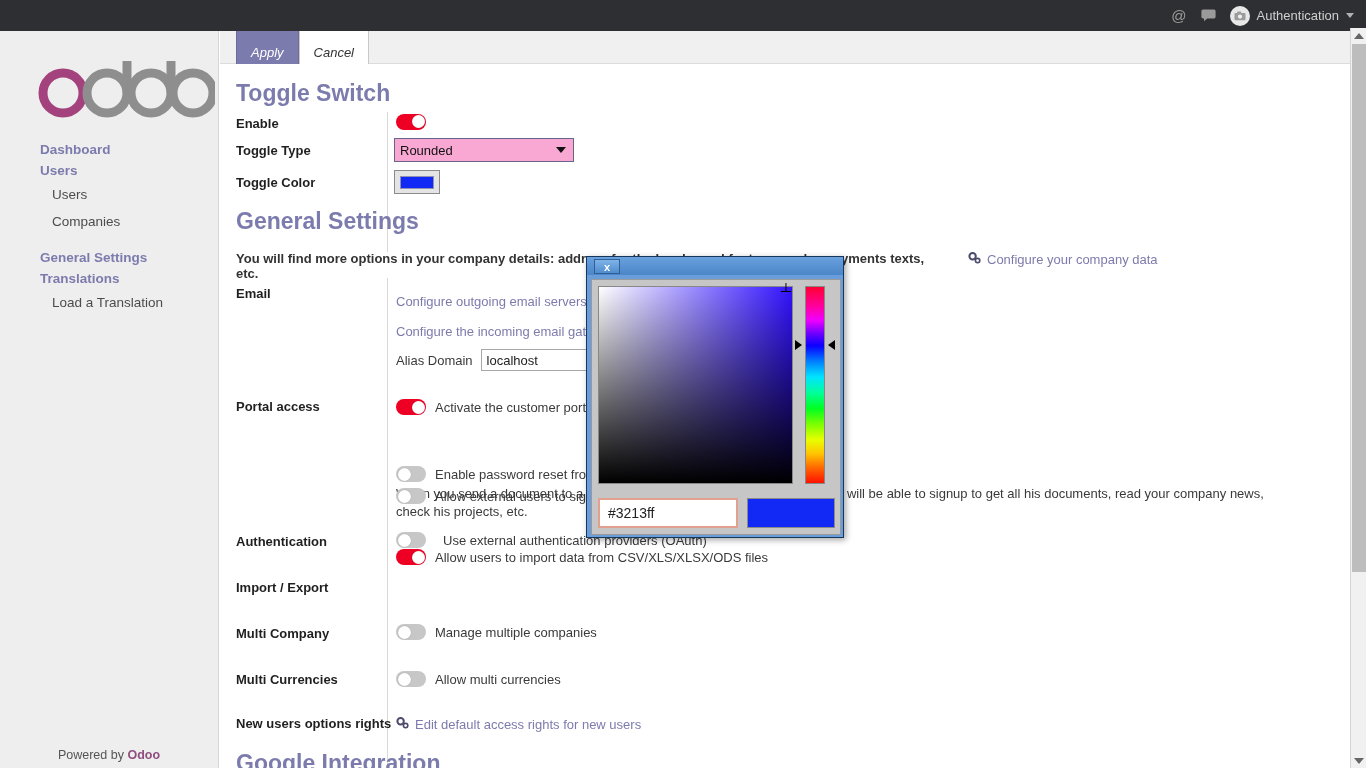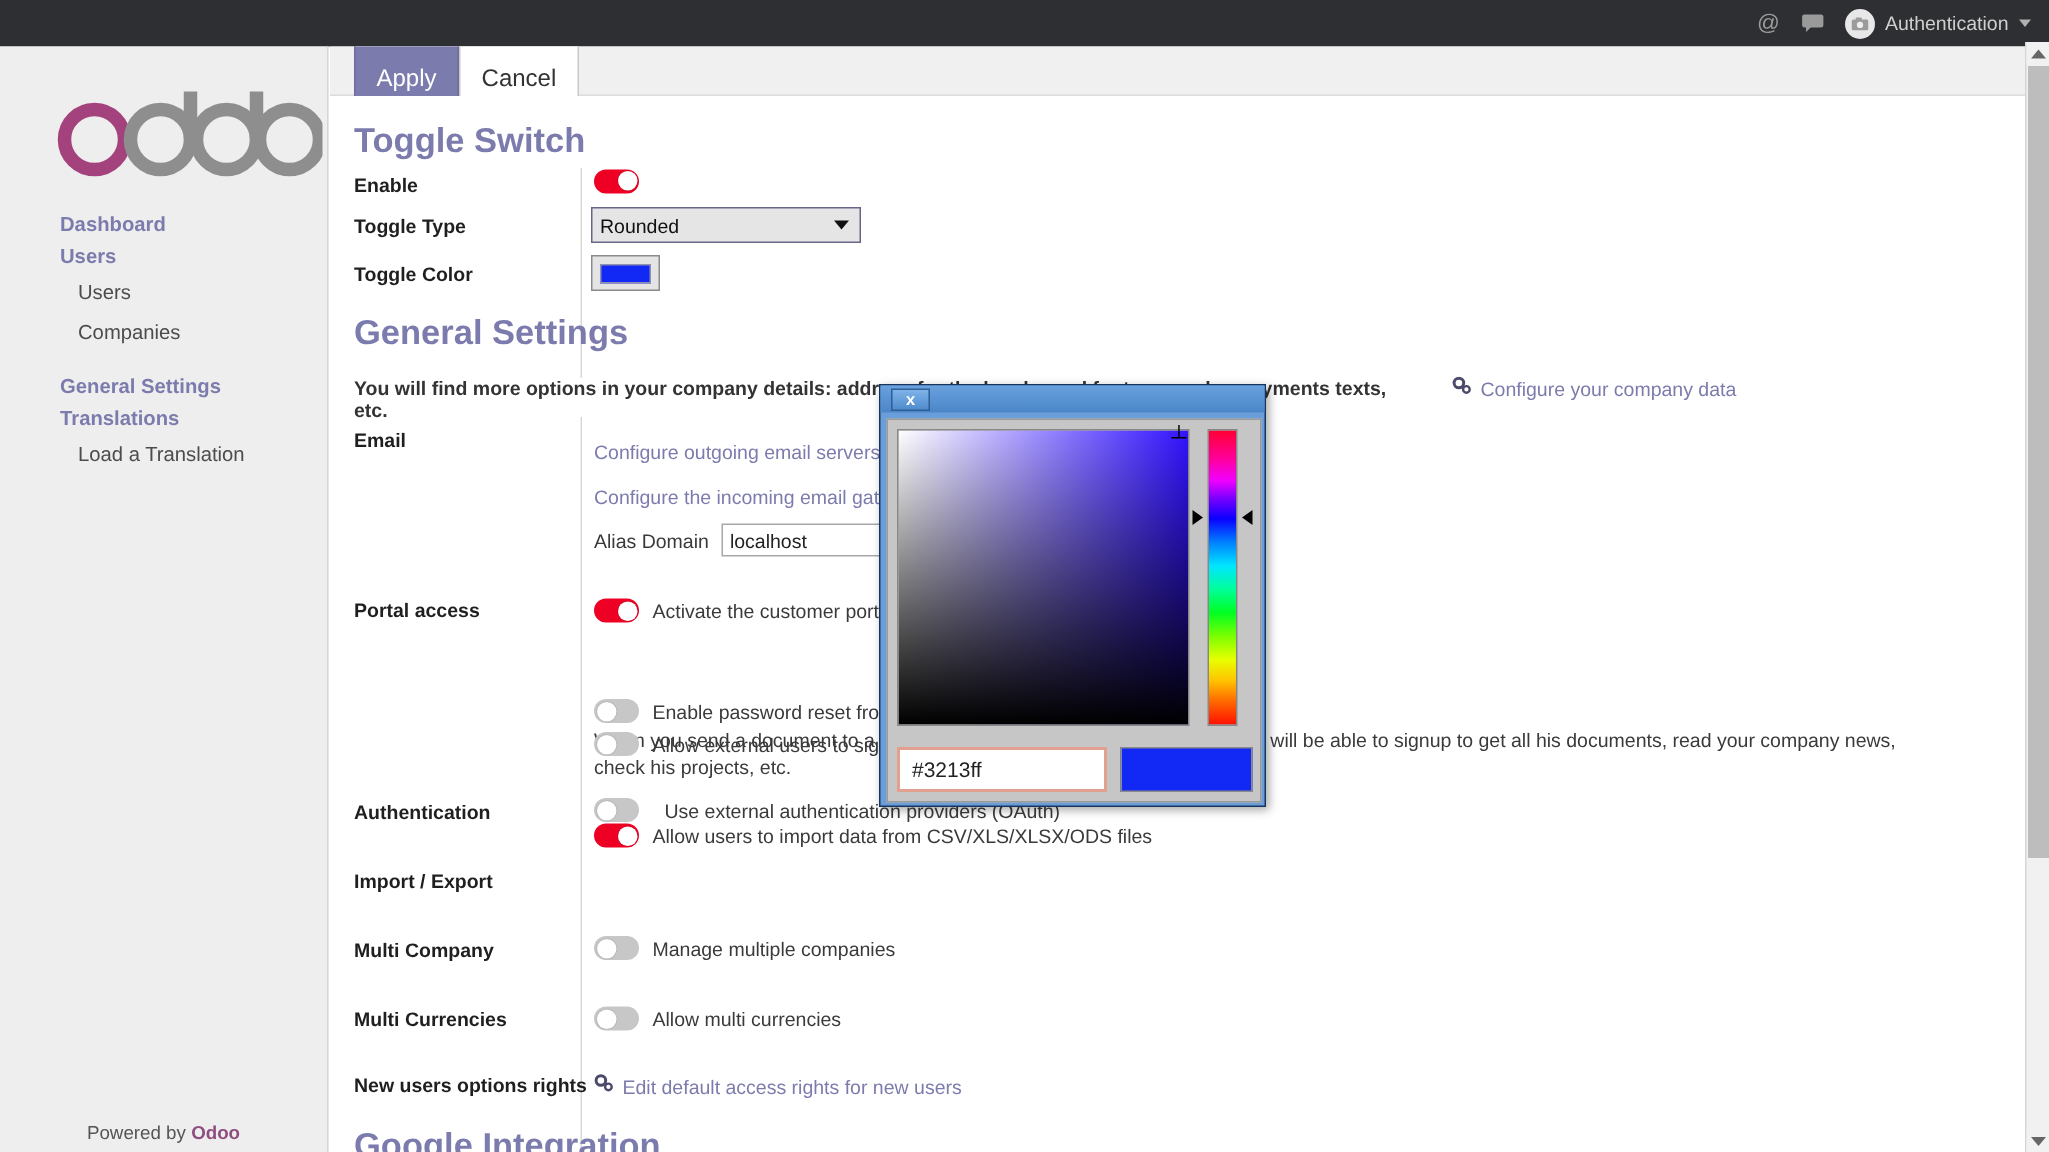--- a/index.html
+++ b/index.html
@@ -83,22 +83,22 @@
   #controlpanel {
     position: absolute; left: 220px; top: 31px;
     width: 1131px; height: 33px;
     background: #f0f0f0;
     border-bottom: 1px solid #dcdcdc;
     display: flex; align-items: flex-start;
   }
   .btn {
     height: 44px; padding: 0 14px;
     display: flex; align-items: center; justify-content: center;
-    font-size: 16px; cursor: pointer;
-    border: 1px solid #c9c9c9; border-top: none;
+    font-size: 13px; cursor: pointer;
+    border: 1px solid #c9c9c9; border-top: none; font-style: italic;
   }
   .btn-apply {
     background: #7c7bad; color: #ffffff;
     border-color: #6d6c9c;
     margin-left: 16px;
   }
   .btn-cancel { background: #ffffff; color: #333333; }
 
   
   #content {
@@ -147,21 +147,21 @@
   }
   .toggle.on .knob { right: 1.5px; }
   .toggle.off .knob { left: 1.5px; }
 
   .row-inline { display: flex; align-items: center; gap: 9px; }
   .row-inline .lbl { font-size: 13px; color: #3a3a3a; white-space: nowrap; }
 
   
   select.styled {
     width: 180px; height: 24px;
-    background: #e5e5e5;
+    background: #f9a8d4;
     border: 1px solid #66668a;
     font-size: 13px; color: #111;
     font-family: "Liberation Sans", sans-serif;
     padding-left: 5px;
     -webkit-appearance: none; appearance: none;
     cursor: pointer;
   }
   .select-wrap { position: relative; display: inline-block; }
   .select-wrap .arr {
     position: absolute; right: 8px; top: 9px;

